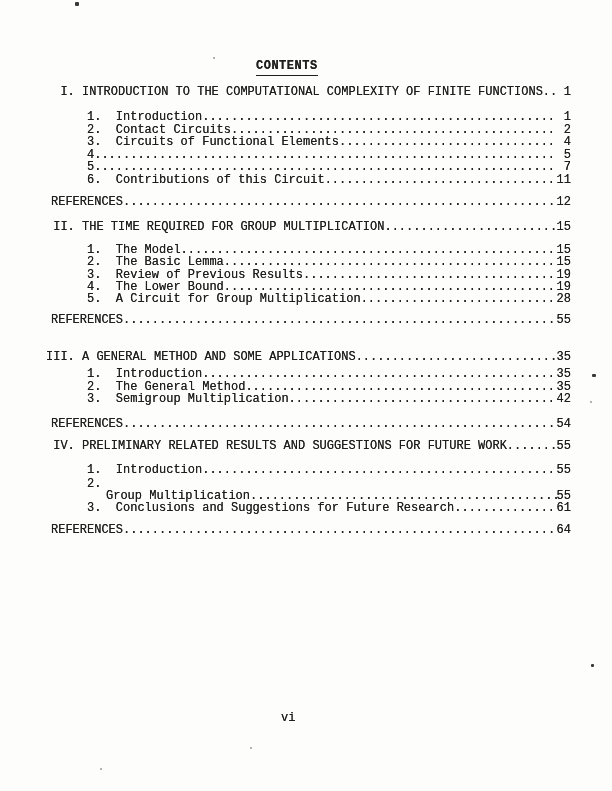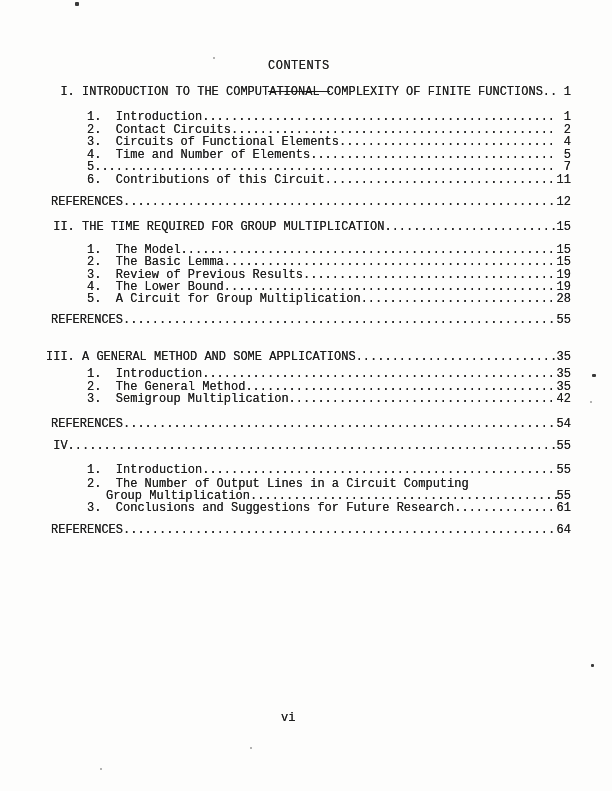--- a/index.html
+++ b/index.html
@@ -19,25 +19,26 @@
     position:relative;
     width:612px;height:791px;
     background:var(--paper);
   }
   .txt{
     color:var(--ink);
     text-shadow:0 0 0.55px rgba(25,25,25,0.85);
   }
   .doc-title{
     position:absolute;
-    left:268px;top:59px;
+    left:256px;top:59px;
     letter-spacing:0.5px;
     border-bottom:1.2px solid var(--ink);
-    padding-bottom:18px;
+    padding-bottom:2px;
     white-space:pre;
+    font-weight:bold;
   }
   .row{
     position:absolute;
     display:flex;
     height:13px;line-height:13px;
     white-space:pre;
     overflow:hidden;
   }
   .numeral{display:inline-block;width:4ch;text-align:right;flex:0 0 auto;}
   .stitle{margin-left:1ch;flex:0 0 auto;}
@@ -63,39 +64,39 @@
 
 <div class="sheet">
 
   <div class="doc-title txt">CONTENTS</div>
 
   <div id="toc">
       <div class="row txt" style="top: 86px; left: 46px; width: 525px;"><span class="numeral">  I.</span><span class="stitle">INTRODUCTION TO THE COMPUTATIONAL COMPLEXITY OF FINITE FUNCTIONS</span><span class="leader">........................................................................................................................</span><span class="page">1</span></div>
       <div class="row txt" style="top: 111px; left: 87px; width: 484px;"><span class="inum">1.</span><span class="lbl gap2">Introduction</span><span class="leader">........................................................................................................................</span><span class="page">1</span></div>
       <div class="row txt" style="top: 124px; left: 87px; width: 484px;"><span class="inum">2.</span><span class="lbl gap2">Contact Circuits</span><span class="leader">........................................................................................................................</span><span class="page">2</span></div>
       <div class="row txt" style="top: 136px; left: 87px; width: 484px;"><span class="inum">3.</span><span class="lbl gap2">Circuits of Functional Elements</span><span class="leader">........................................................................................................................</span><span class="page">4</span></div>
-      <div class="row txt" style="top: 149px; left: 87px; width: 484px;"><span class="inum">4.</span><span class="lbl gap2">Time and Number of Elements</span><span class="leader">........................................................................................................................</span><span class="page">5</span></div>
+      <div class="row txt" style="top: 149px; left: 87px; width: 484px;"><span class="inum">4.</span><span class="leader">........................................................................................................................</span><span class="page">5</span></div>
       <div class="row txt" style="top: 161px; left: 87px; width: 484px;"><span class="inum">5.</span><span class="leader">........................................................................................................................</span><span class="page">7</span></div>
       <div class="row txt" style="top: 174px; left: 87px; width: 484px;"><span class="inum">6.</span><span class="lbl gap2">Contributions of this Circuit</span><span class="leader">........................................................................................................................</span><span class="page">11</span></div>
       <div class="row txt" style="top: 196px; left: 51px; width: 520px;"><span class="lbl">REFERENCES</span><span class="leader">........................................................................................................................</span><span class="page">12</span></div>
       <div class="row txt" style="top: 221px; left: 46px; width: 525px;"><span class="numeral"> II.</span><span class="stitle">THE TIME REQUIRED FOR GROUP MULTIPLICATION</span><span class="leader">........................................................................................................................</span><span class="page">15</span></div>
       <div class="row txt" style="top: 244px; left: 87px; width: 484px;"><span class="inum">1.</span><span class="lbl gap2">The Model</span><span class="leader">........................................................................................................................</span><span class="page">15</span></div>
       <div class="row txt" style="top: 256px; left: 87px; width: 484px;"><span class="inum">2.</span><span class="lbl gap2">The Basic Lemma</span><span class="leader">........................................................................................................................</span><span class="page">15</span></div>
       <div class="row txt" style="top: 269px; left: 87px; width: 484px;"><span class="inum">3.</span><span class="lbl gap2">Review of Previous Results</span><span class="leader">........................................................................................................................</span><span class="page">19</span></div>
       <div class="row txt" style="top: 281px; left: 87px; width: 484px;"><span class="inum">4.</span><span class="lbl gap2">The Lower Bound</span><span class="leader">........................................................................................................................</span><span class="page">19</span></div>
       <div class="row txt" style="top: 293px; left: 87px; width: 484px;"><span class="inum">5.</span><span class="lbl gap2">A Circuit for Group Multiplication</span><span class="leader">........................................................................................................................</span><span class="page">28</span></div>
       <div class="row txt" style="top: 314px; left: 51px; width: 520px;"><span class="lbl">REFERENCES</span><span class="leader">........................................................................................................................</span><span class="page">55</span></div>
       <div class="row txt" style="top: 351px; left: 46px; width: 525px;"><span class="numeral">III.</span><span class="stitle">A GENERAL METHOD AND SOME APPLICATIONS</span><span class="leader">........................................................................................................................</span><span class="page">35</span></div>
       <div class="row txt" style="top: 368px; left: 87px; width: 484px;"><span class="inum">1.</span><span class="lbl gap2">Introduction</span><span class="leader">........................................................................................................................</span><span class="page">35</span></div>
       <div class="row txt" style="top: 381px; left: 87px; width: 484px;"><span class="inum">2.</span><span class="lbl gap2">The General Method</span><span class="leader">........................................................................................................................</span><span class="page">35</span></div>
       <div class="row txt" style="top: 393px; left: 87px; width: 484px;"><span class="inum">3.</span><span class="lbl gap2">Semigroup Multiplication</span><span class="leader">........................................................................................................................</span><span class="page">42</span></div>
       <div class="row txt" style="top: 418px; left: 51px; width: 520px;"><span class="lbl">REFERENCES</span><span class="leader">........................................................................................................................</span><span class="page">54</span></div>
-      <div class="row txt" style="top: 440px; left: 46px; width: 525px;"><span class="numeral"> IV.</span><span class="leader">........................................................................................................................</span><span class="page">55</span></div>
+      <div class="row txt" style="top: 440px; left: 46px; width: 525px;"><span class="numeral"> IV.</span><span class="stitle">PRELIMINARY RELATED RESULTS AND SUGGESTIONS FOR FUTURE WORK</span><span class="leader">........................................................................................................................</span><span class="page">55</span></div>
       <div class="row txt" style="top: 464px; left: 87px; width: 484px;"><span class="inum">1.</span><span class="lbl gap2">Introduction</span><span class="leader">........................................................................................................................</span><span class="page">55</span></div>
-      <div class="row txt" style="top: 478px; left: 87px; width: 484px;"><span class="inum">2.</span><span class="lbl gap2">The Number of Output Lines in a Circuit Computing</span></div>
+      <div class="row txt" style="top: 478px; left: 87px; width: 484px;"><span class="inum">2.</span></div>
       <div class="row txt" style="top: 490px; left: 106px; width: 465px;"><span class="lbl">Group Multiplication</span><span class="leader">........................................................................................................................</span><span class="page">55</span></div>
       <div class="row txt" style="top: 502px; left: 87px; width: 484px;"><span class="inum">3.</span><span class="lbl gap2">Conclusions and Suggestions for Future Research</span><span class="leader">........................................................................................................................</span><span class="page">61</span></div>
       <div class="row txt" style="top: 524px; left: 51px; width: 520px;"><span class="lbl">REFERENCES</span><span class="leader">........................................................................................................................</span><span class="page">64</span></div>
     </div>
 
   <div class="folio txt">vi</div>
 
   <div class="speck" style="left:75px;top:2px;width:4px;height:4px;"></div>
   <div class="speck faint" style="left:213px;top:57px;width:2px;height:2px;"></div>
   <div class="speck" style="left:592px;top:374px;width:4px;height:3px;"></div>

